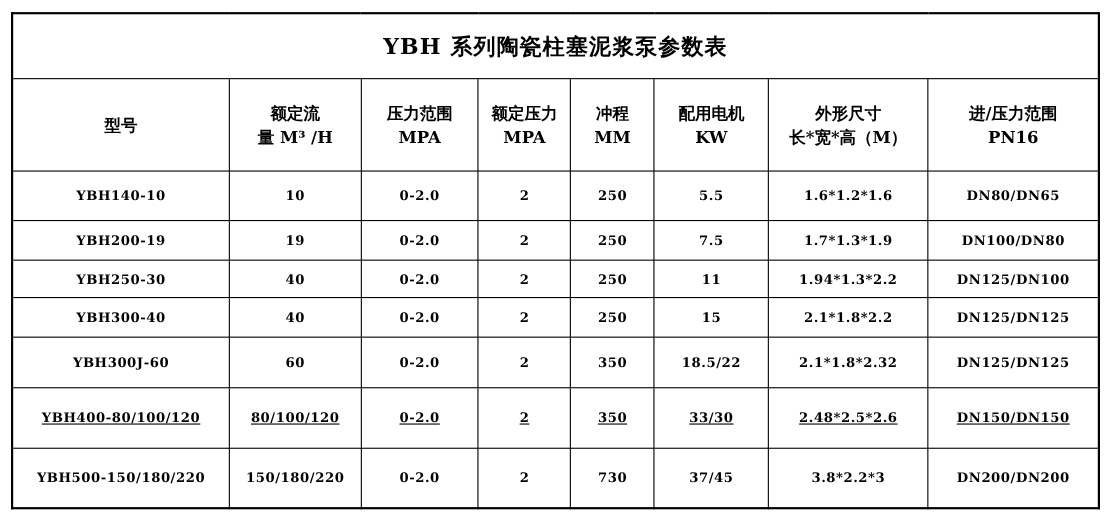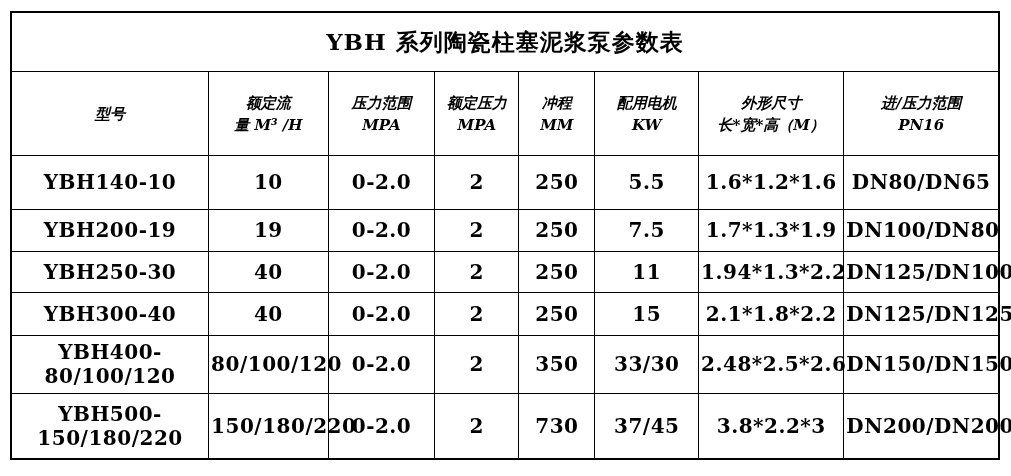--- a/index.html
+++ b/index.html
@@ -31,53 +31,52 @@
   table.spec, table.spec th, table.spec td {
     border: 1px solid #000000;
   }
   table.spec {
     border: 2px solid #000000;
   }
   .title-cell {
     height: 56px;
     text-align: center;
     vertical-align: middle;
-    font-size: 23px;
+    font-size: 20px;
     font-weight: bold;
     letter-spacing: 1px;
   }
   thead tr.head-row {
     height: 84px;
-    font-style: italic;
   }
   th {
     font-size: 15px;
     font-weight: bold;
     text-align: center;
     vertical-align: middle;
     padding: 0 2px;
   }
   th .hline {
     display: block;
     line-height: 22px;
   }
   tbody td {
-    font-size: 20px;
+    font-size: 12px;
     font-weight: bold;
     text-align: center;
     vertical-align: middle;
     padding: 0 2px;
     letter-spacing: 0.5px;
   }
   tbody tr:nth-child(1) { height: 45px; }
   tbody tr:nth-child(2) { height: 36px; }
   tbody tr:nth-child(3) { height: 34px; }
   tbody tr:nth-child(4) { height: 36px; }
   tbody tr:nth-child(5) { height: 46px; }
-  tbody tr:nth-child(6) { height: 55px; }
+  tbody tr:nth-child(6) { height: 55px; text-decoration: underline; }
   tbody tr:nth-child(7) { height: 54px; }
 </style>
 </head>
 <body>
 
 <div class="stage">
   <table class="spec">
     <colgroup>
       <col style="width:20.0%">
       <col style="width:12.1%">
@@ -162,20 +161,30 @@
           <td>YBH300-40</td>
           <td>40</td>
           <td>0-2.0</td>
           <td>2</td>
           <td>250</td>
           <td>15</td>
           <td>2.1*1.8*2.2</td>
           <td>DN125/DN125</td>
         </tr>
         <tr>
+          <td>YBH300J-60</td>
+          <td>60</td>
+          <td>0-2.0</td>
+          <td>2</td>
+          <td>350</td>
+          <td>18.5/22</td>
+          <td>2.1*1.8*2.32</td>
+          <td>DN125/DN125</td>
+        </tr>
+        <tr>
           <td>YBH400-80/100/120</td>
           <td>80/100/120</td>
           <td>0-2.0</td>
           <td>2</td>
           <td>350</td>
           <td>33/30</td>
           <td>2.48*2.5*2.6</td>
           <td>DN150/DN150</td>
         </tr>
         <tr>

